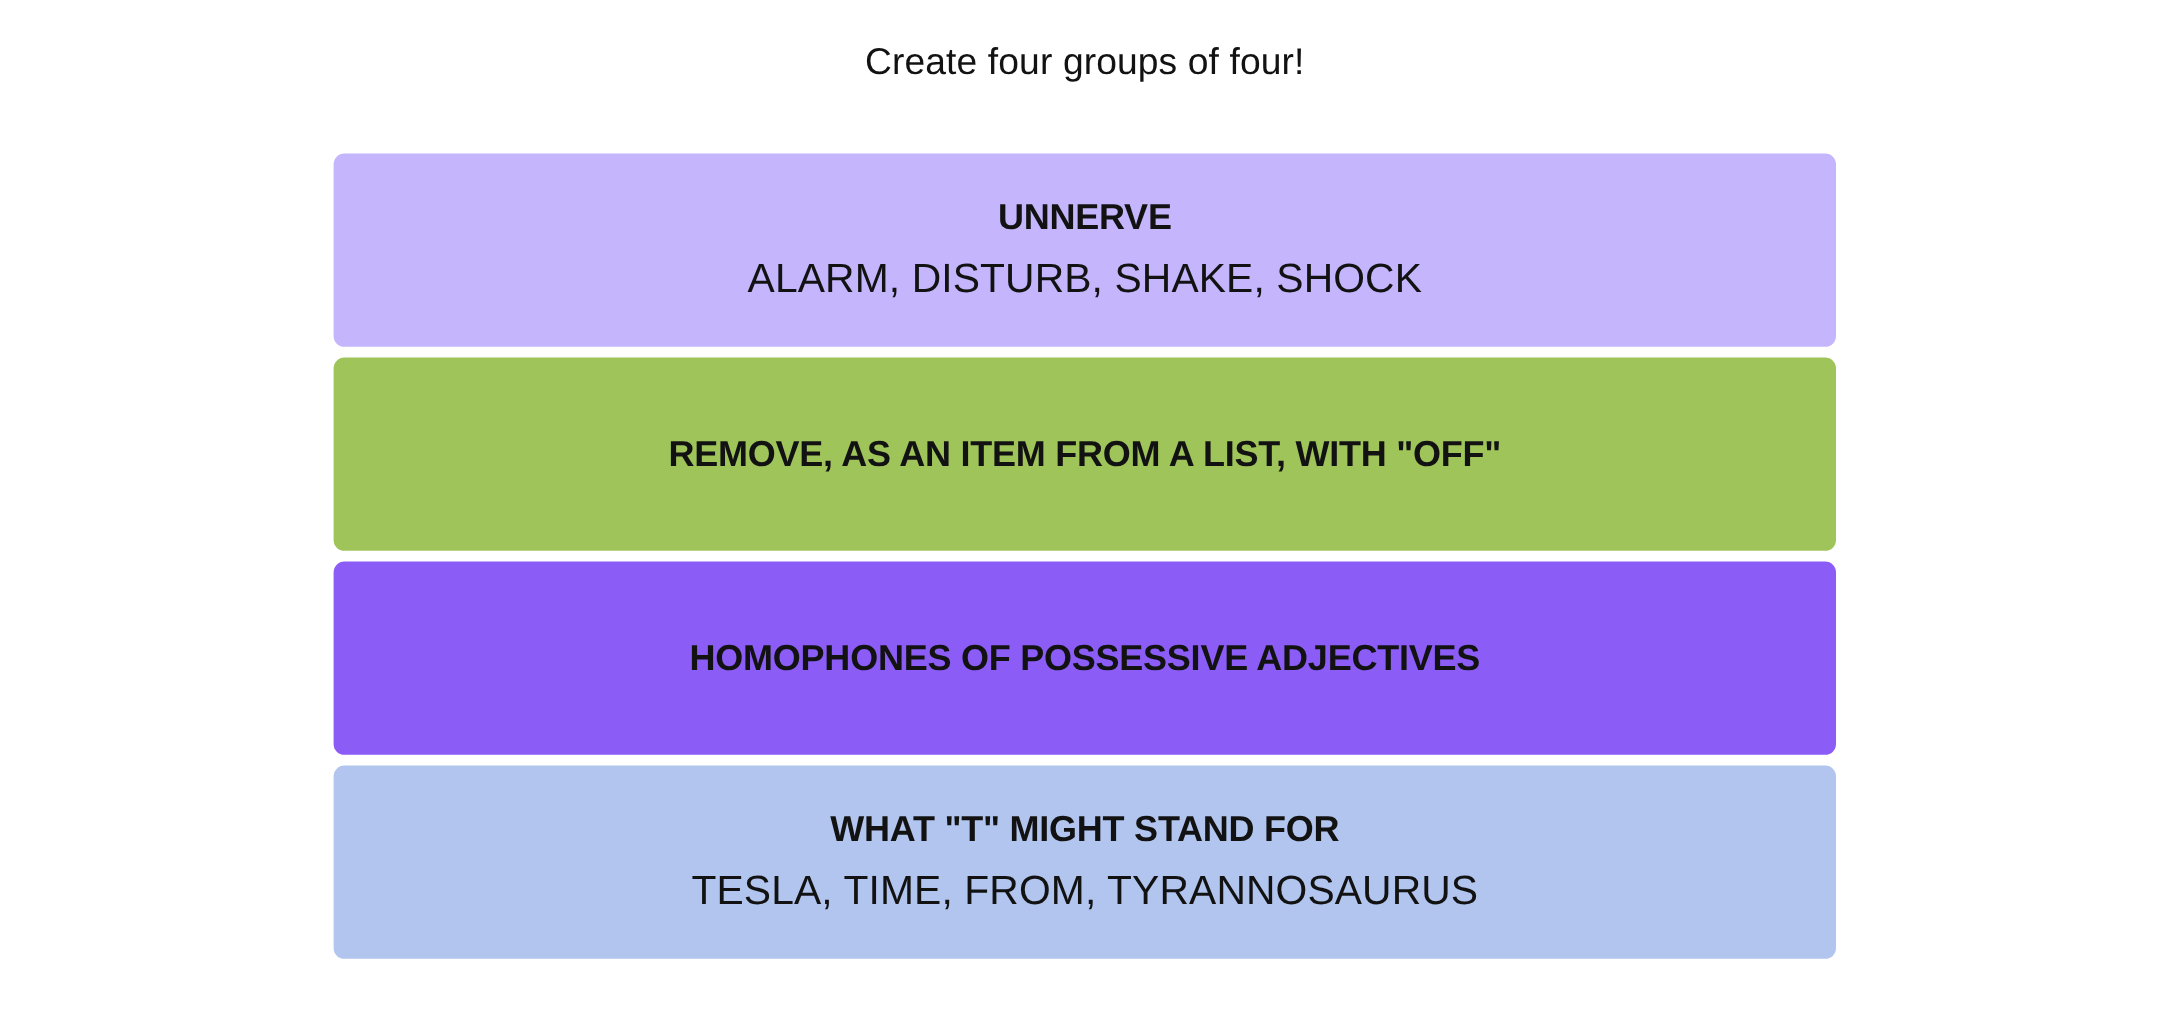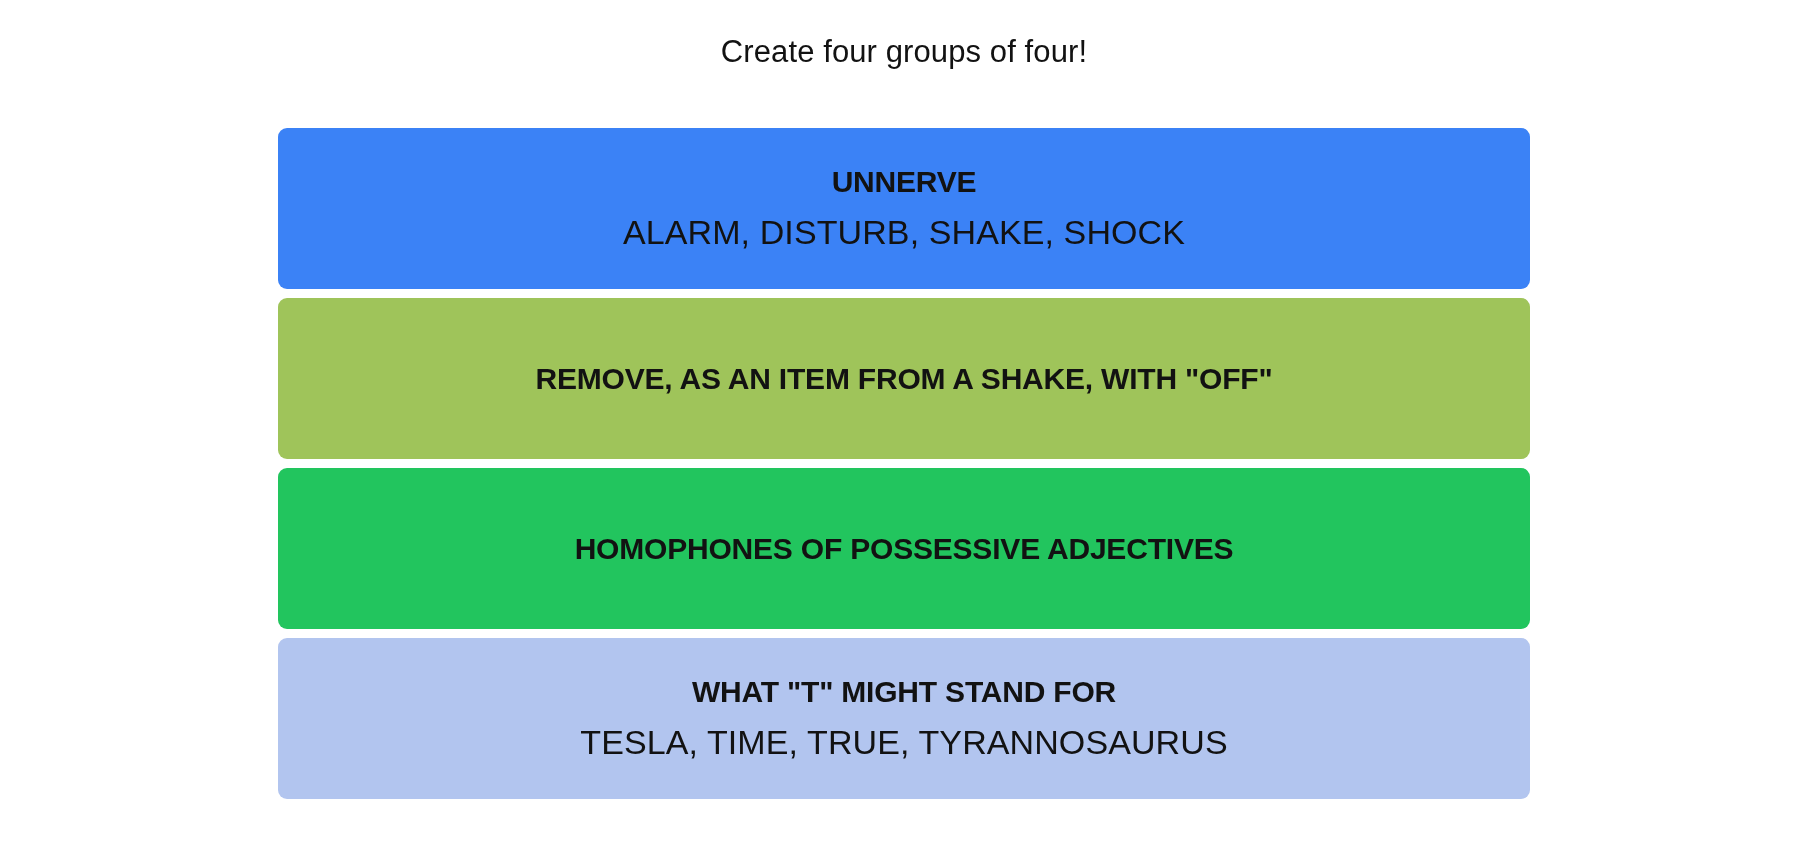--- a/index.html
+++ b/index.html
@@ -73,33 +73,33 @@
 </style>
 </head>
 <body>
 
 <div class="page">
 
   <div class="puzzle-header">Create four groups of four!</div>
 
   <div class="board">
 
-    <div class="group-card" style="background:#3b82f6;">
+    <div class="group-card" style="background:#c4b5fd;">
       <div class="group-title">UNNERVE</div>
       <div class="group-words">ALARM, DISTURB, SHAKE, SHOCK</div>
     </div>
 
     <div class="group-card" style="background:#9fc45a;">
-      <div class="group-title">REMOVE, AS AN ITEM FROM A SHAKE, WITH "OFF"</div>
+      <div class="group-title">REMOVE, AS AN ITEM FROM A LIST, WITH "OFF"</div>
     </div>
 
-    <div class="group-card" style="background:#22c55e;">
+    <div class="group-card" style="background:#8b5cf6;">
       <div class="group-title">HOMOPHONES OF POSSESSIVE ADJECTIVES</div>
     </div>
 
     <div class="group-card" style="background:#b2c5ef;">
       <div class="group-title">WHAT "T" MIGHT STAND FOR</div>
-      <div class="group-words">TESLA, TIME, TRUE, TYRANNOSAURUS</div>
+      <div class="group-words">TESLA, TIME, FROM, TYRANNOSAURUS</div>
     </div>
 
   </div>
 
 </div>
 
 </body></html>

